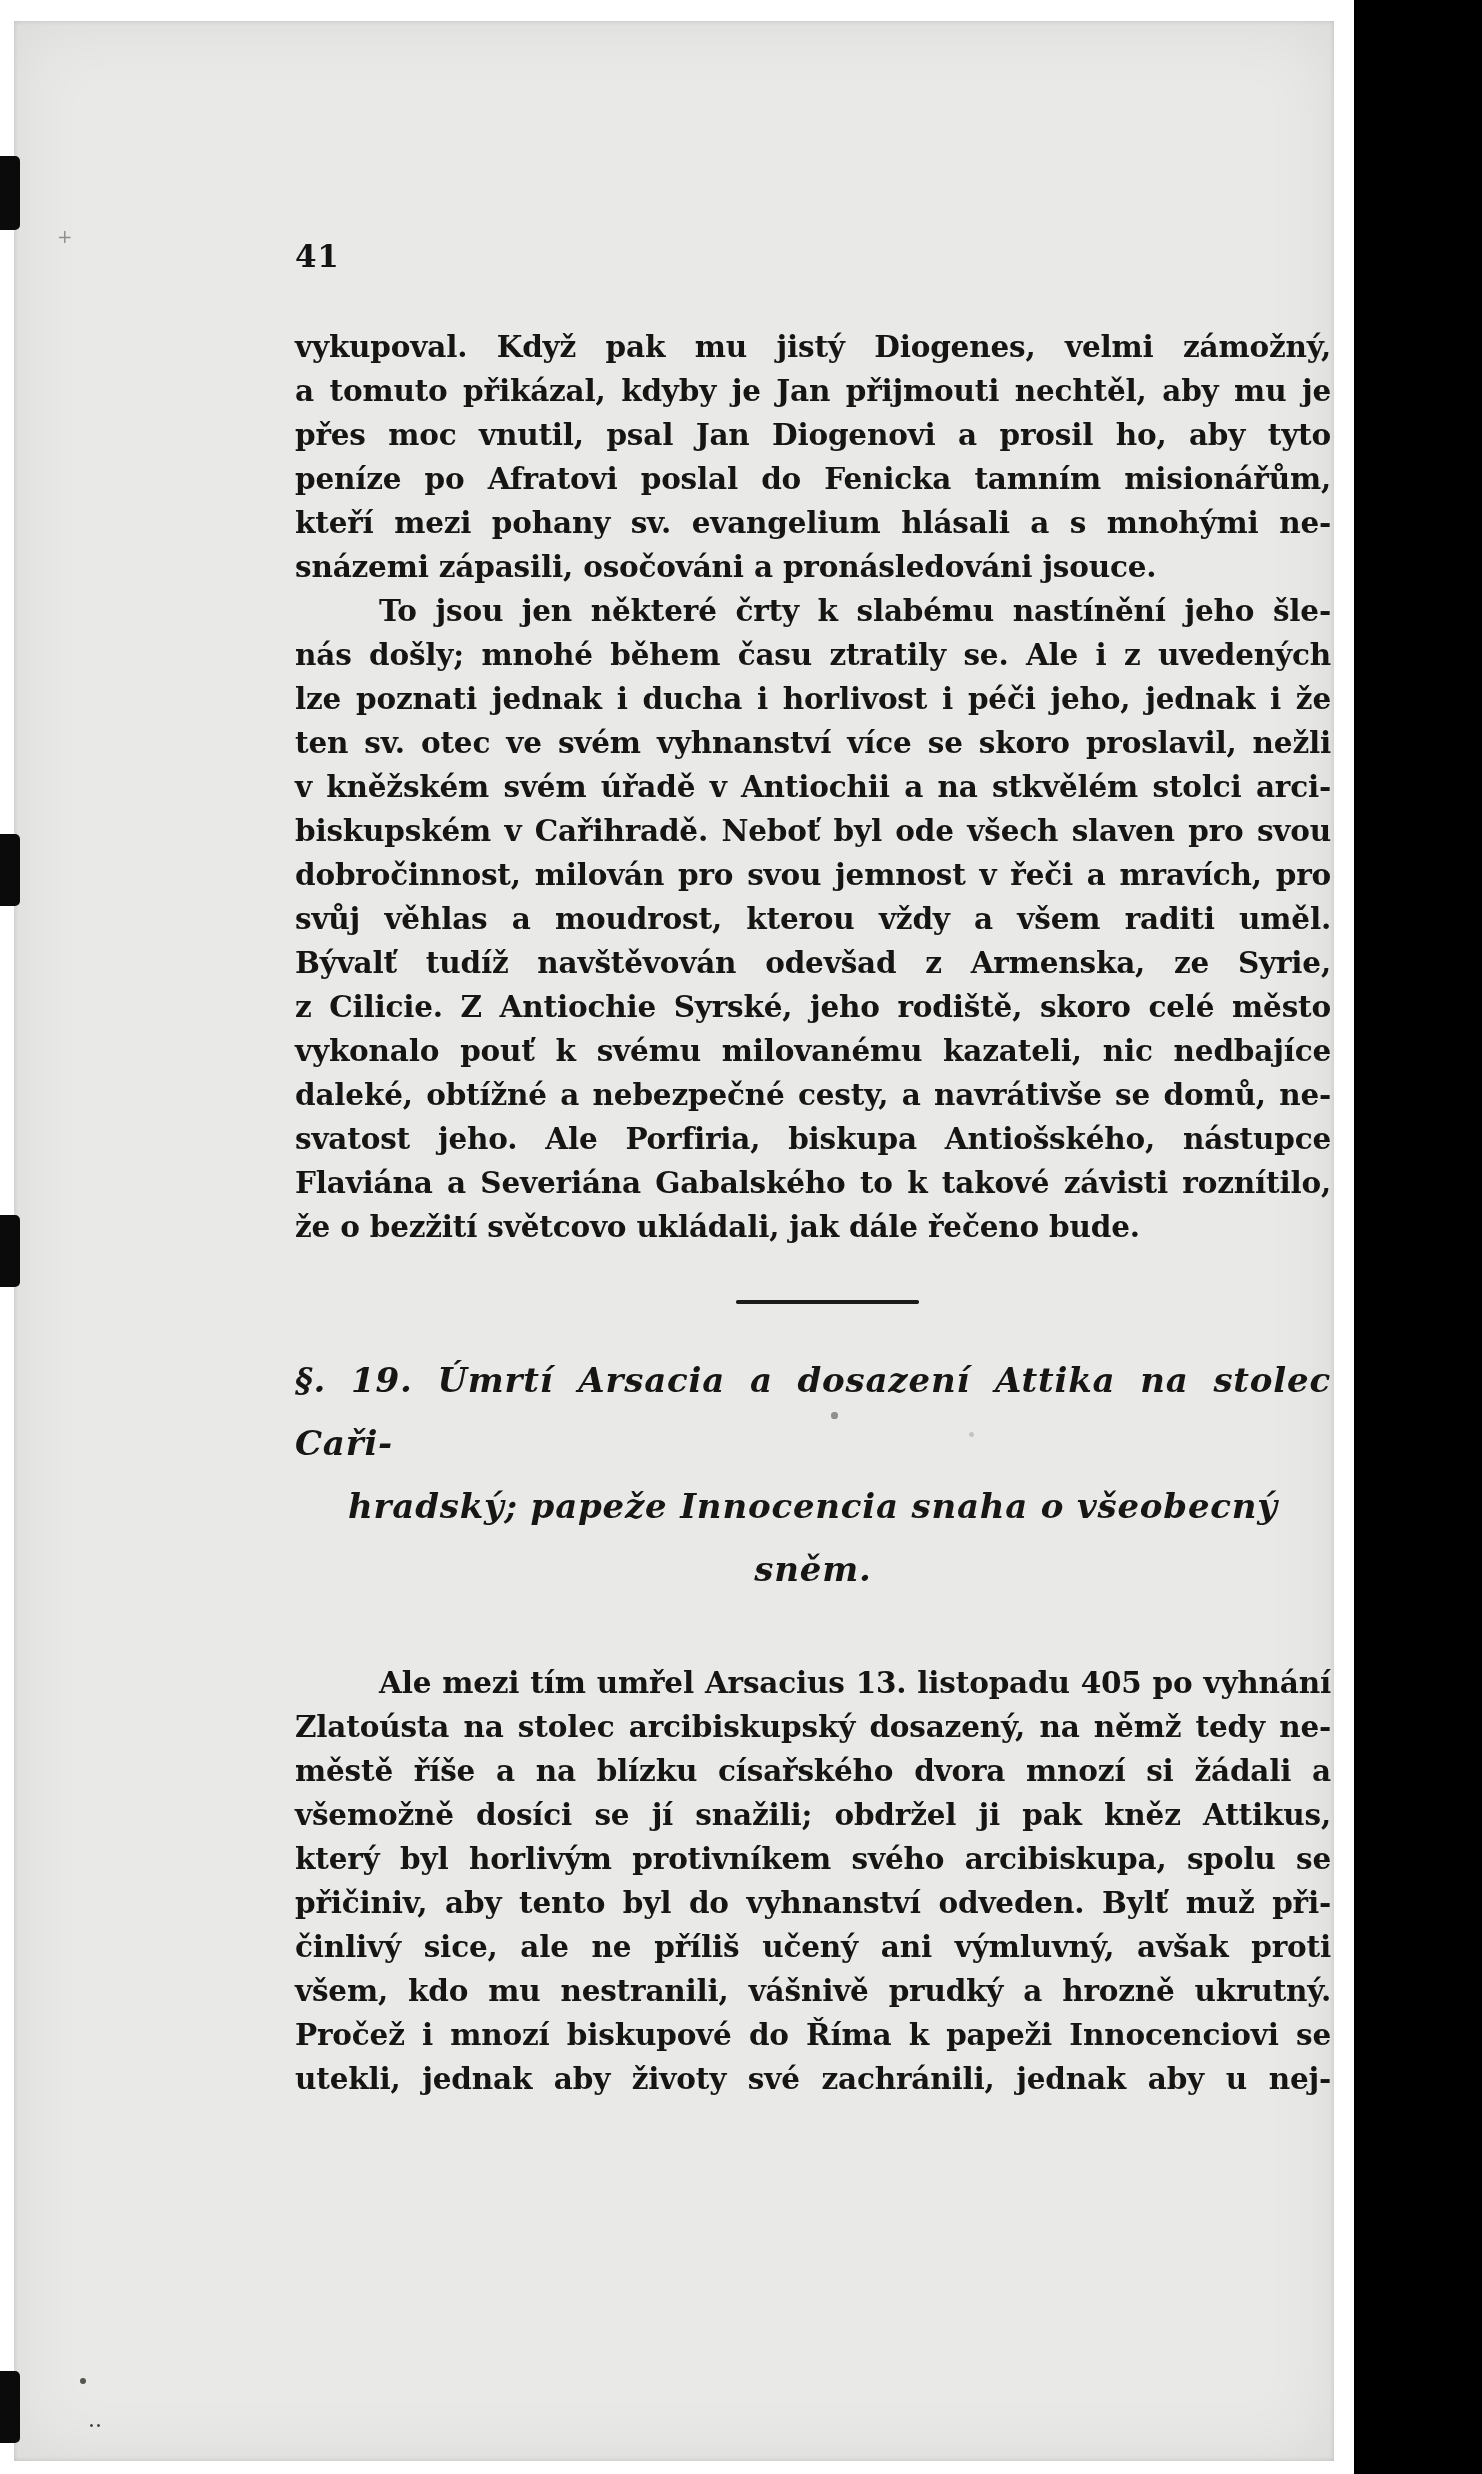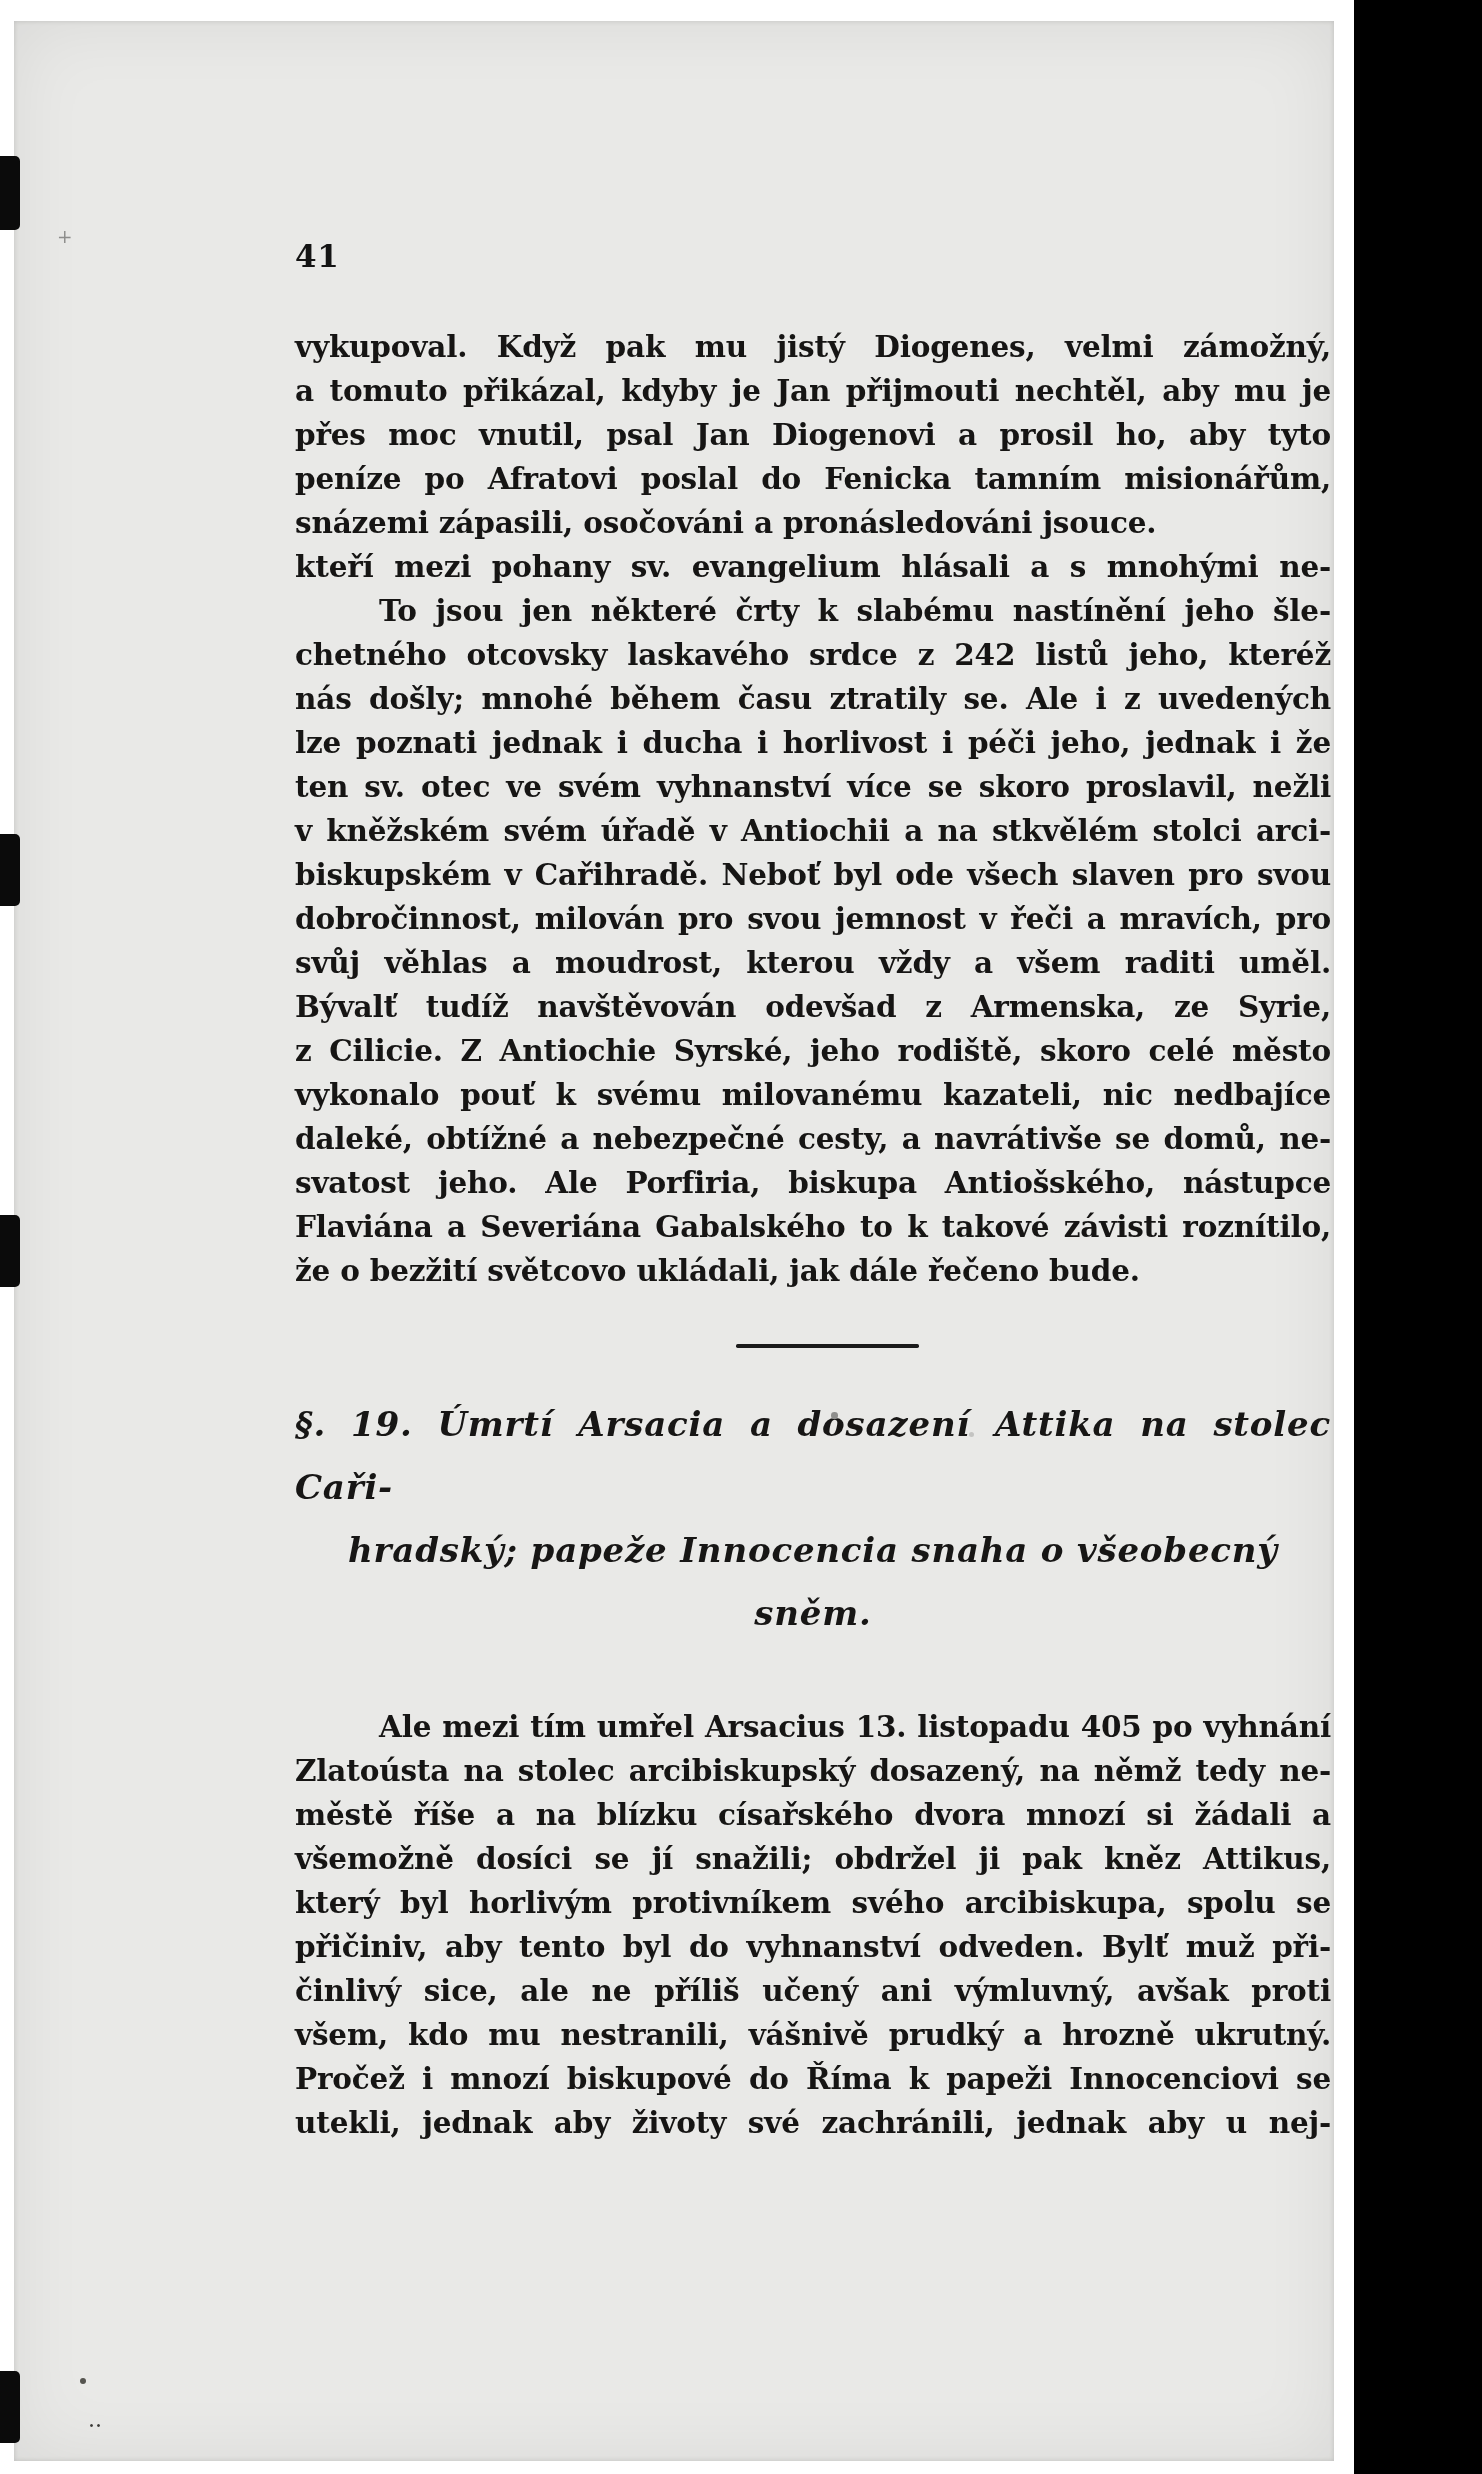--- a/index.html
+++ b/index.html
@@ -76,27 +76,26 @@
 
   <div class="pagenum">41</div>
 
   <div class="textcol">
 
     <div class="para">
         <div class="tline">vykupoval. Když pak mu jistý Diogenes, velmi zámožný,</div>
         <div class="tline">a tomuto přikázal, kdyby je Jan přijmouti nechtěl, aby mu je</div>
         <div class="tline">přes moc vnutil, psal Jan Diogenovi a prosil ho, aby tyto</div>
         <div class="tline">peníze po Afratovi poslal do Fenicka tamním misionářům,</div>
+        <div class="tline">kteří mezi pohany sv. evangelium hlásali a s mnohými ne-</div>
         <div class="tline endline">snázemi zápasili, osočováni a pronásledováni jsouce.</div>
-        <div class="tline">kteří mezi pohany sv. evangelium hlásali a s mnohými ne-</div>
       </div>
 
     <div class="para">
         <div class="tline indent">To jsou jen některé črty k slabému nastínění jeho šle-</div>
-        <div class="tline">chetného otcovsky laskavého srdce z 242 listů jeho, kteréž</div>
         <div class="tline">nás došly; mnohé během času ztratily se. Ale i z uvedených</div>
         <div class="tline">lze poznati jednak i ducha i horlivost i péči jeho, jednak i že</div>
         <div class="tline">ten sv. otec ve svém vyhnanství více se skoro proslavil, nežli</div>
         <div class="tline">v kněžském svém úřadě v Antiochii a na stkvělém stolci arci-</div>
         <div class="tline">biskupském v Cařihradě. Neboť byl ode všech slaven pro svou</div>
         <div class="tline">dobročinnost, milován pro svou jemnost v řeči a mravích, pro</div>
         <div class="tline">svůj věhlas a moudrost, kterou vždy a všem raditi uměl.</div>
         <div class="tline">Bývalť tudíž navštěvován odevšad z Armenska, ze Syrie,</div>
         <div class="tline">z Cilicie. Z Antiochie Syrské, jeho rodiště, skoro celé město</div>
         <div class="tline">vykonalo pouť k svému milovanému kazateli, nic nedbajíce</div>

